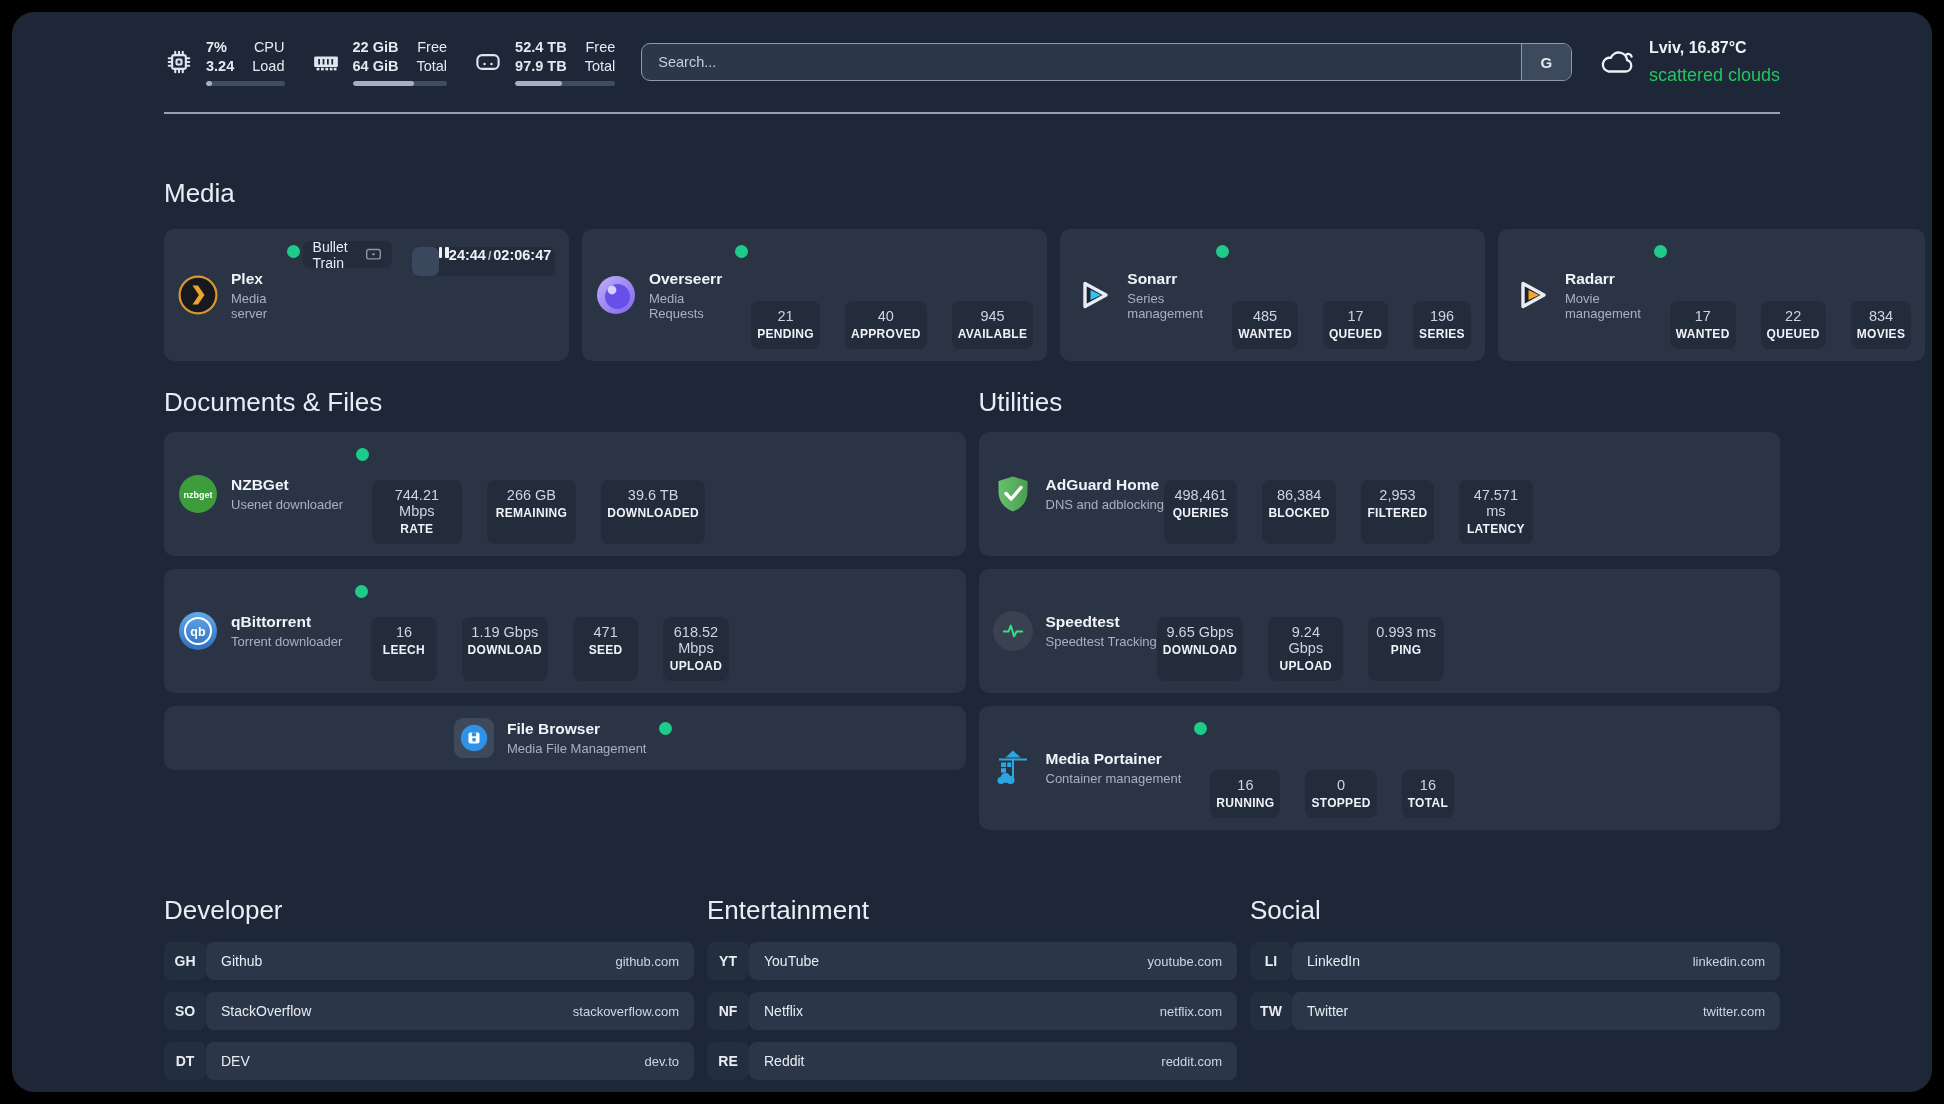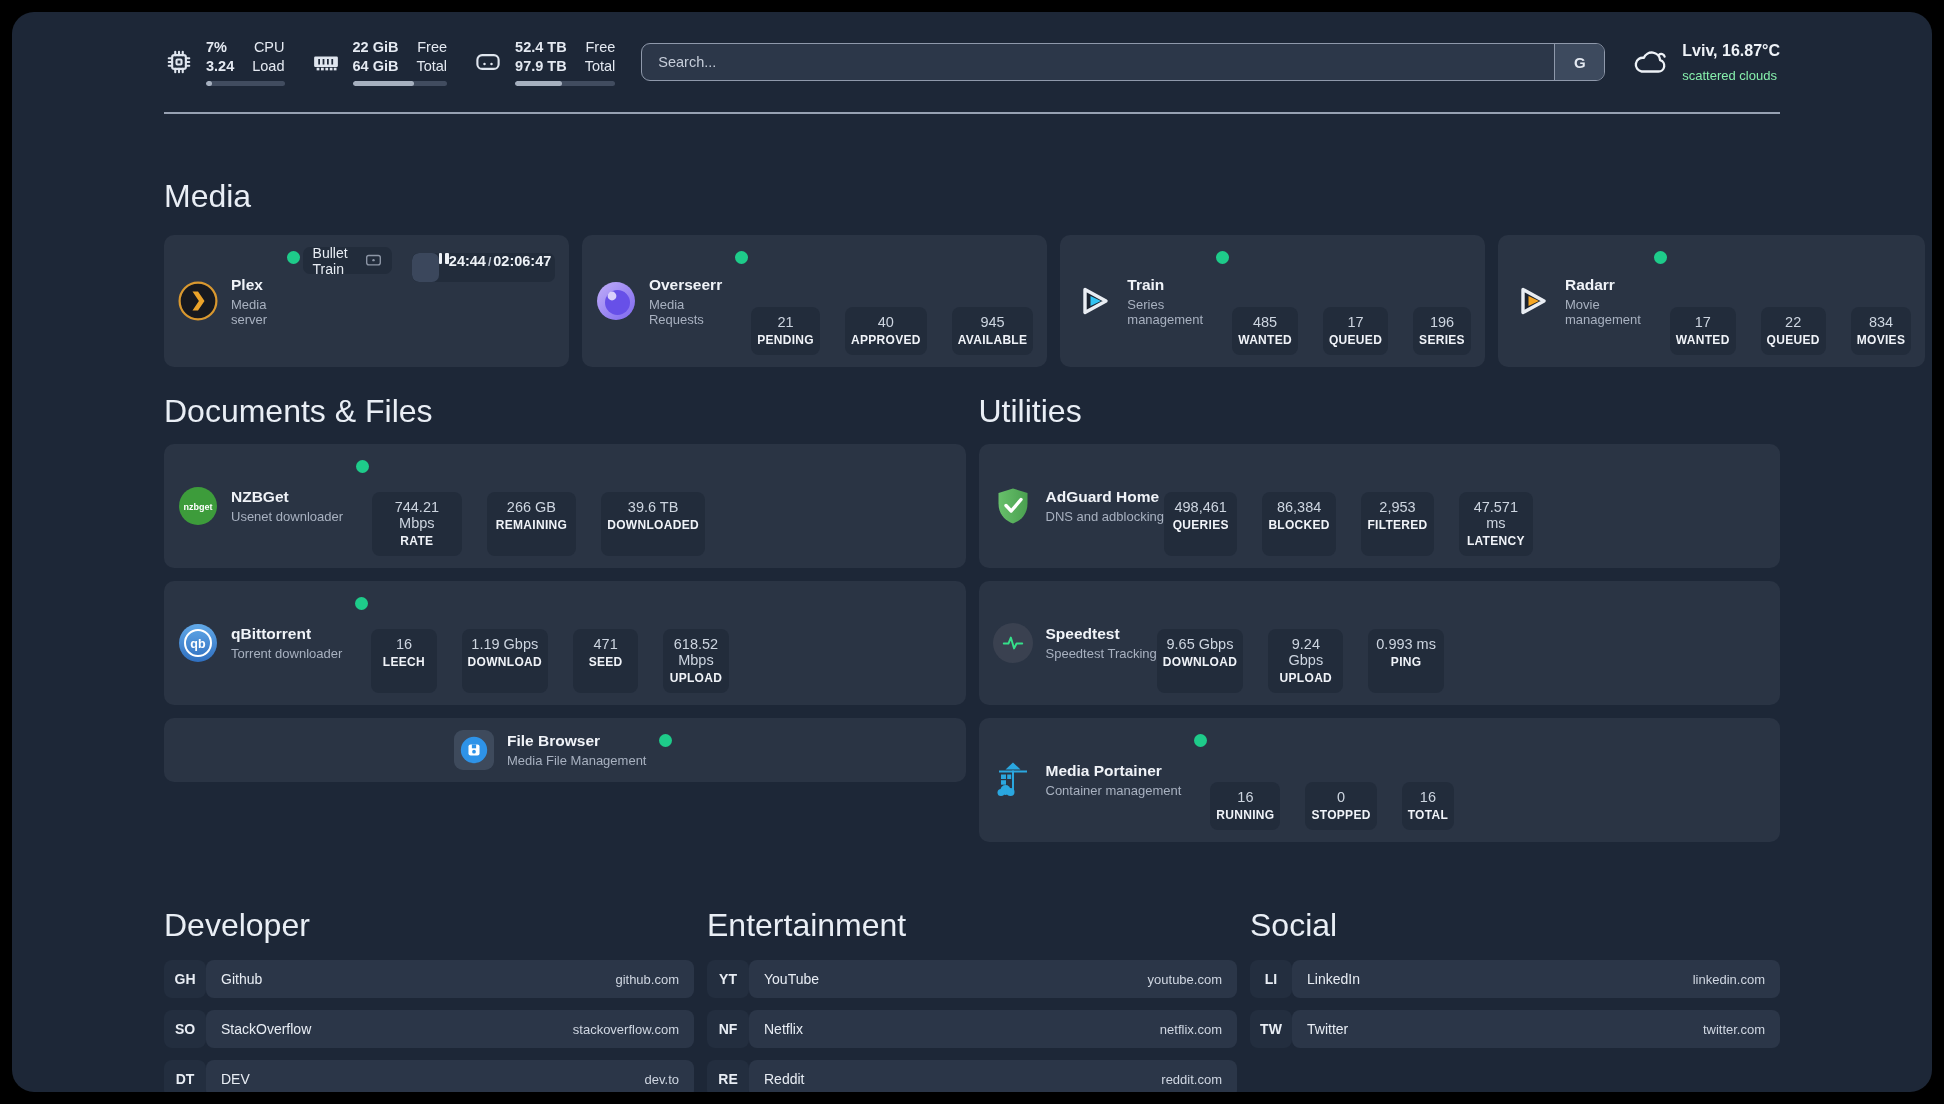--- a/index.html
+++ b/index.html
@@ -19,24 +19,24 @@
   .metric-bar { height:5px; border-radius:3px; background:#414c5f; overflow:hidden; }
   .metric-fill { height:100%; background:#a6b0bf; border-radius:3px; }
 
   .searchbox { flex:1; margin:0 26px; height:38px; border:1.5px solid #8f99ab; border-radius:9px; background:#2c3749; display:flex; overflow:hidden; }
   .searchbox input { flex:1; background:transparent; border:none; outline:none; padding:0 16px; font-size:14.5px; color:#e4e9f1; font-family:inherit; }
   .searchbox input::placeholder { color:#c6cdd9; }
   .engine-btn { width:50px; border:none; border-left:1.5px solid #8f99ab; background:#3d4a5e; color:#e4e9f1; font-size:15px; font-weight:700; cursor:pointer; font-family:inherit; }
 
   .weather { display:flex; align-items:center; gap:13px; }
   .weather-txt .w1 { font-size:16px; font-weight:600; color:#eef2f7; }
-  .weather-txt .w2 { font-size:13px; color:#86efac; margin-top:8px; }
+  .weather-txt .w2 { font-size:18px; color:#22c55e; margin-top:8px; }
 
   
-  .section-title { font-size:32px; font-weight:500; color:#e9eef5; }
+  .section-title { font-size:26px; font-weight:500; color:#e9eef5; }
   .media-title { margin:64px 0 20px 0; }
   .cards-row { display:flex; gap:13px; }
 
   .card { background:var(--card-bg,#2a3444); border-radius:10px; padding:12px 14px; display:flex; flex-direction:row; }
   .media-card { flex:1; height:132px; justify-content:space-between; }
   .util-card { height:124px; }
   .mini-card { height:64px; justify-content:center; }
   .card-head { display:flex; align-items:center; gap:13px; }
   .app-icon { width:40px; height:40px; flex:none; display:flex; align-items:center; justify-content:center; }
   .card-titles { flex:1; min-width:0; }
@@ -264,21 +264,21 @@
 
       <div class="card media-card">
         <div class="card-head">
           <span class="app-icon">
             <svg width="40" height="40" viewBox="0 0 40 40">
               <polygon points="11,8.5 32,20 11,31.5" fill="#1b2330" stroke="#e9edf3" stroke-width="3.4" stroke-linejoin="round"></polygon>
               <polygon points="16.5,15 27,20 16.5,25" fill="#31c3f2"></polygon>
             </svg>
           </span>
           <div class="card-titles">
-            <div class="card-title">Train</div>
+            <div class="card-title">Sonarr</div>
             <div class="card-sub">Series management</div>
           </div>
           <span class="status-dot"></span>
         </div>
         <div class="stats-row">
           <div class="stat">
             <div class="stat-value">485</div>
             <div class="stat-label">WANTED</div>
           </div>
           <div class="stat">

